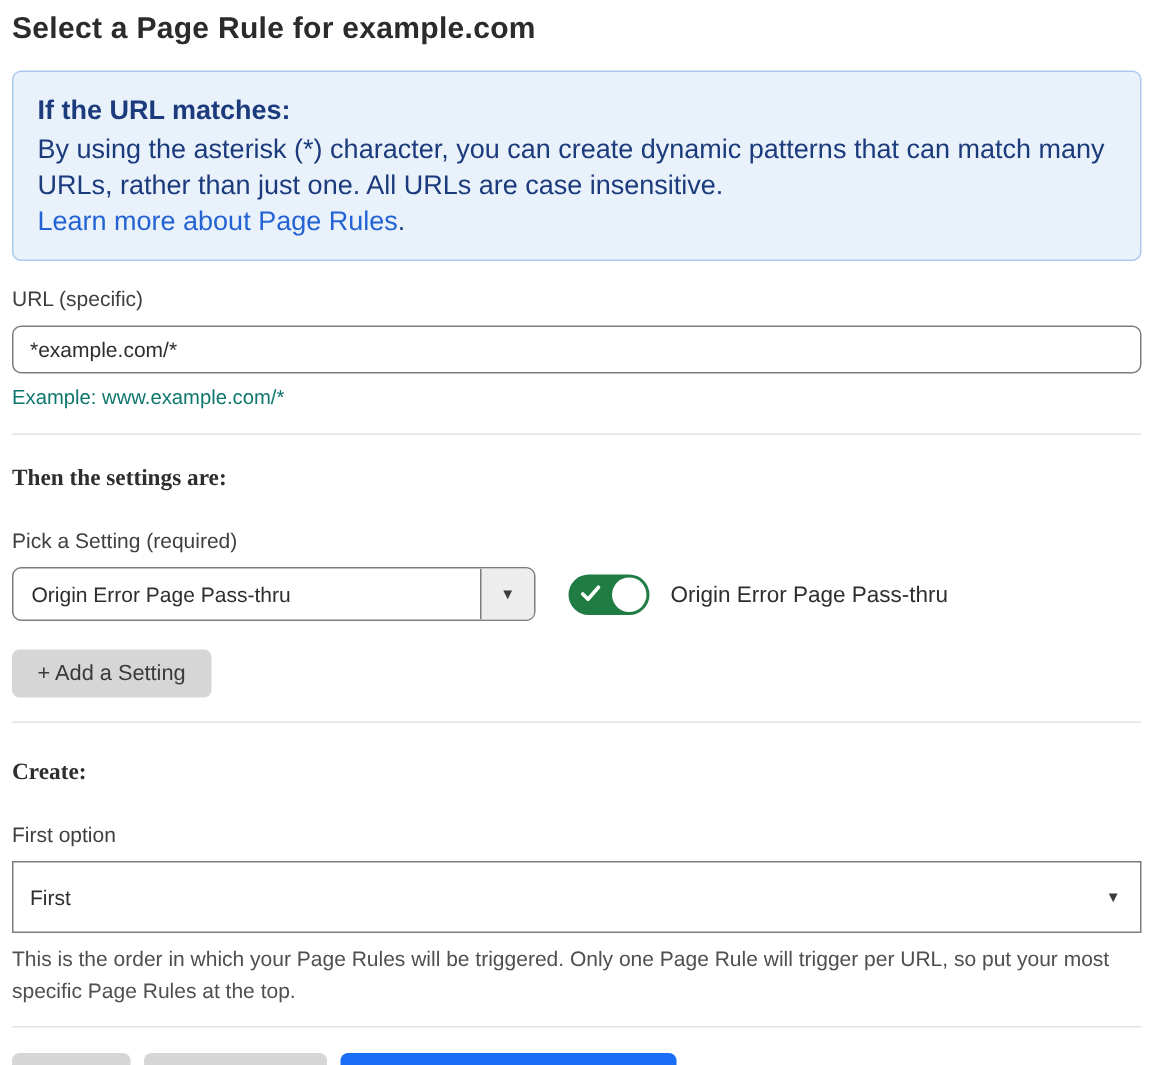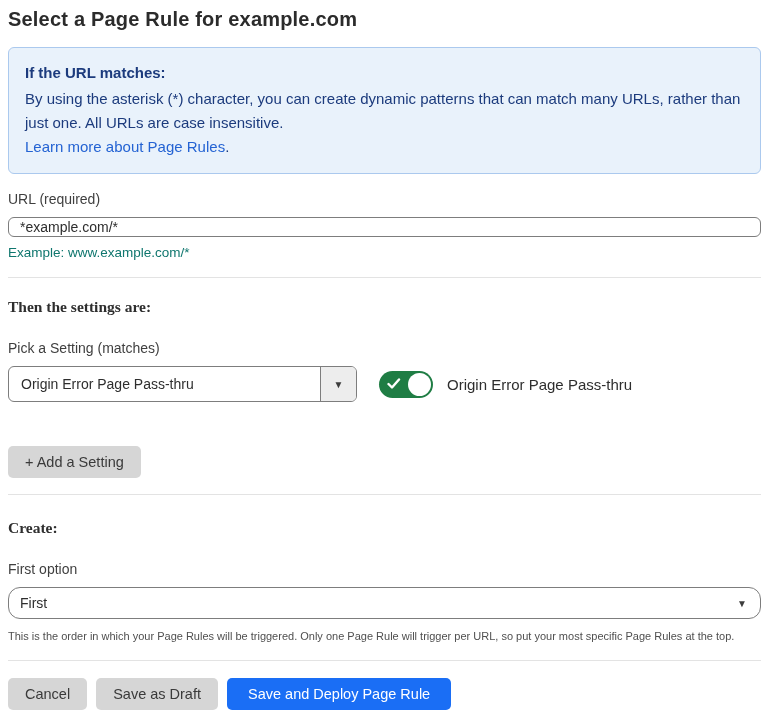--- a/index.html
+++ b/index.html
@@ -22,42 +22,42 @@
     line-height: 26px;
     letter-spacing: .2px;
   }
 
   .info-box {
     background: #e9f2fb;
     border: 1px solid #abc9ee;
     border-radius: 6px;
     padding: 13px 16px 14px 16px;
     color: #1c3b7d;
-    font-size: 15px;
+    font-size: 18px;
     line-height: 24px;
     margin-bottom: 17px;
   }
   .info-box .info-heading { font-weight: 700; margin: 0 0 2px 0; }
   .info-box p { margin: 0; }
   .info-box a {
     color: #2463d3;
     cursor: pointer;
   }
 
   .field-label {
     font-size: 14px;
     color: #3f3f3f;
     margin: 0 0 10px 0;
     line-height: 16px;
   }
 
   .text-input {
     display: block;
     width: 100%;
-    height: 20px;
+    height: 32px;
     border: 1px solid #7d7d7d;
     border-radius: 6px;
     padding: 0 11px;
     font-family: "Liberation Sans", sans-serif;
     font-size: 14px;
     color: #2e2e2e;
     background: #fff;
     outline: none;
   }
 
@@ -164,41 +164,41 @@
   .btn-gray {
     background: #d6d6d6;
     color: #3a3a3a;
     padding: 8px 17px;
   }
   .btn-blue {
     background: #1a6ef5;
     color: #ffffff;
     padding: 8px 21px;
   }
-  .add-setting { margin-top: 44px; display: inline-block; }
+  .add-setting { margin-top: 19px; display: inline-block; }
 
   .select-box {
     margin-top: 10px;
     width: 100%;
-    height: 32px;
+    height: 48px;
     border: 1px solid #7d7d7d;
-    border-radius: 12px;
+    border-radius: 0;
     background: #fff;
     display: flex;
     align-items: center;
     padding: 0 13px 0 11px;
     font-size: 14px;
     color: #2e2e2e;
     cursor: pointer;
   }
   .select-box .select-value { flex: 1; }
   .select-box .select-caret { color: #3c3c3c; font-size: 10px; }
 
   .order-helper {
-    font-size: 11px;
+    font-size: 14px;
     color: #4f4f4f;
     line-height: 21px;
     margin-top: 7px;
   }
 
   .footer-divider { margin-top: 13px; }
 
   .footer-actions {
     display: flex;
     align-items: center;
@@ -212,29 +212,29 @@
 <div class="container">
 
   <h1 class="page-title">Select a Page Rule for example.com</h1>
 
   <div class="info-box">
     <p class="info-heading">If the URL matches:</p>
     <p>By using the asterisk (*) character, you can create dynamic patterns that can match many URLs, rather than just one. All URLs are case insensitive.</p>
     <p><a>Learn more about Page Rules</a><span>.</span></p>
   </div>
 
-  <div class="field-label">URL (required)</div>
+  <div class="field-label">URL (specific)</div>
   <input type="text" class="text-input" value="*example.com/*" style="">
   <div class="helper-text">Example: www.example.com/*</div>
 
   <hr class="divider">
 
   <div class="section-heading">Then the settings are:</div>
 
-  <div class="field-label picker-label">Pick a Setting (matches)</div>
+  <div class="field-label picker-label">Pick a Setting (required)</div>
 
   <div class="setting-row">
     <div class="dropdown">
       <div class="dropdown-value">Origin Error Page Pass-thru</div>
       <div class="dropdown-caret-seg">
           <span>▼</span>
         </div>
     </div>
     <div class="toggle">
       <svg class="toggle-check" width="14" height="12" viewBox="0 0 14 12">

